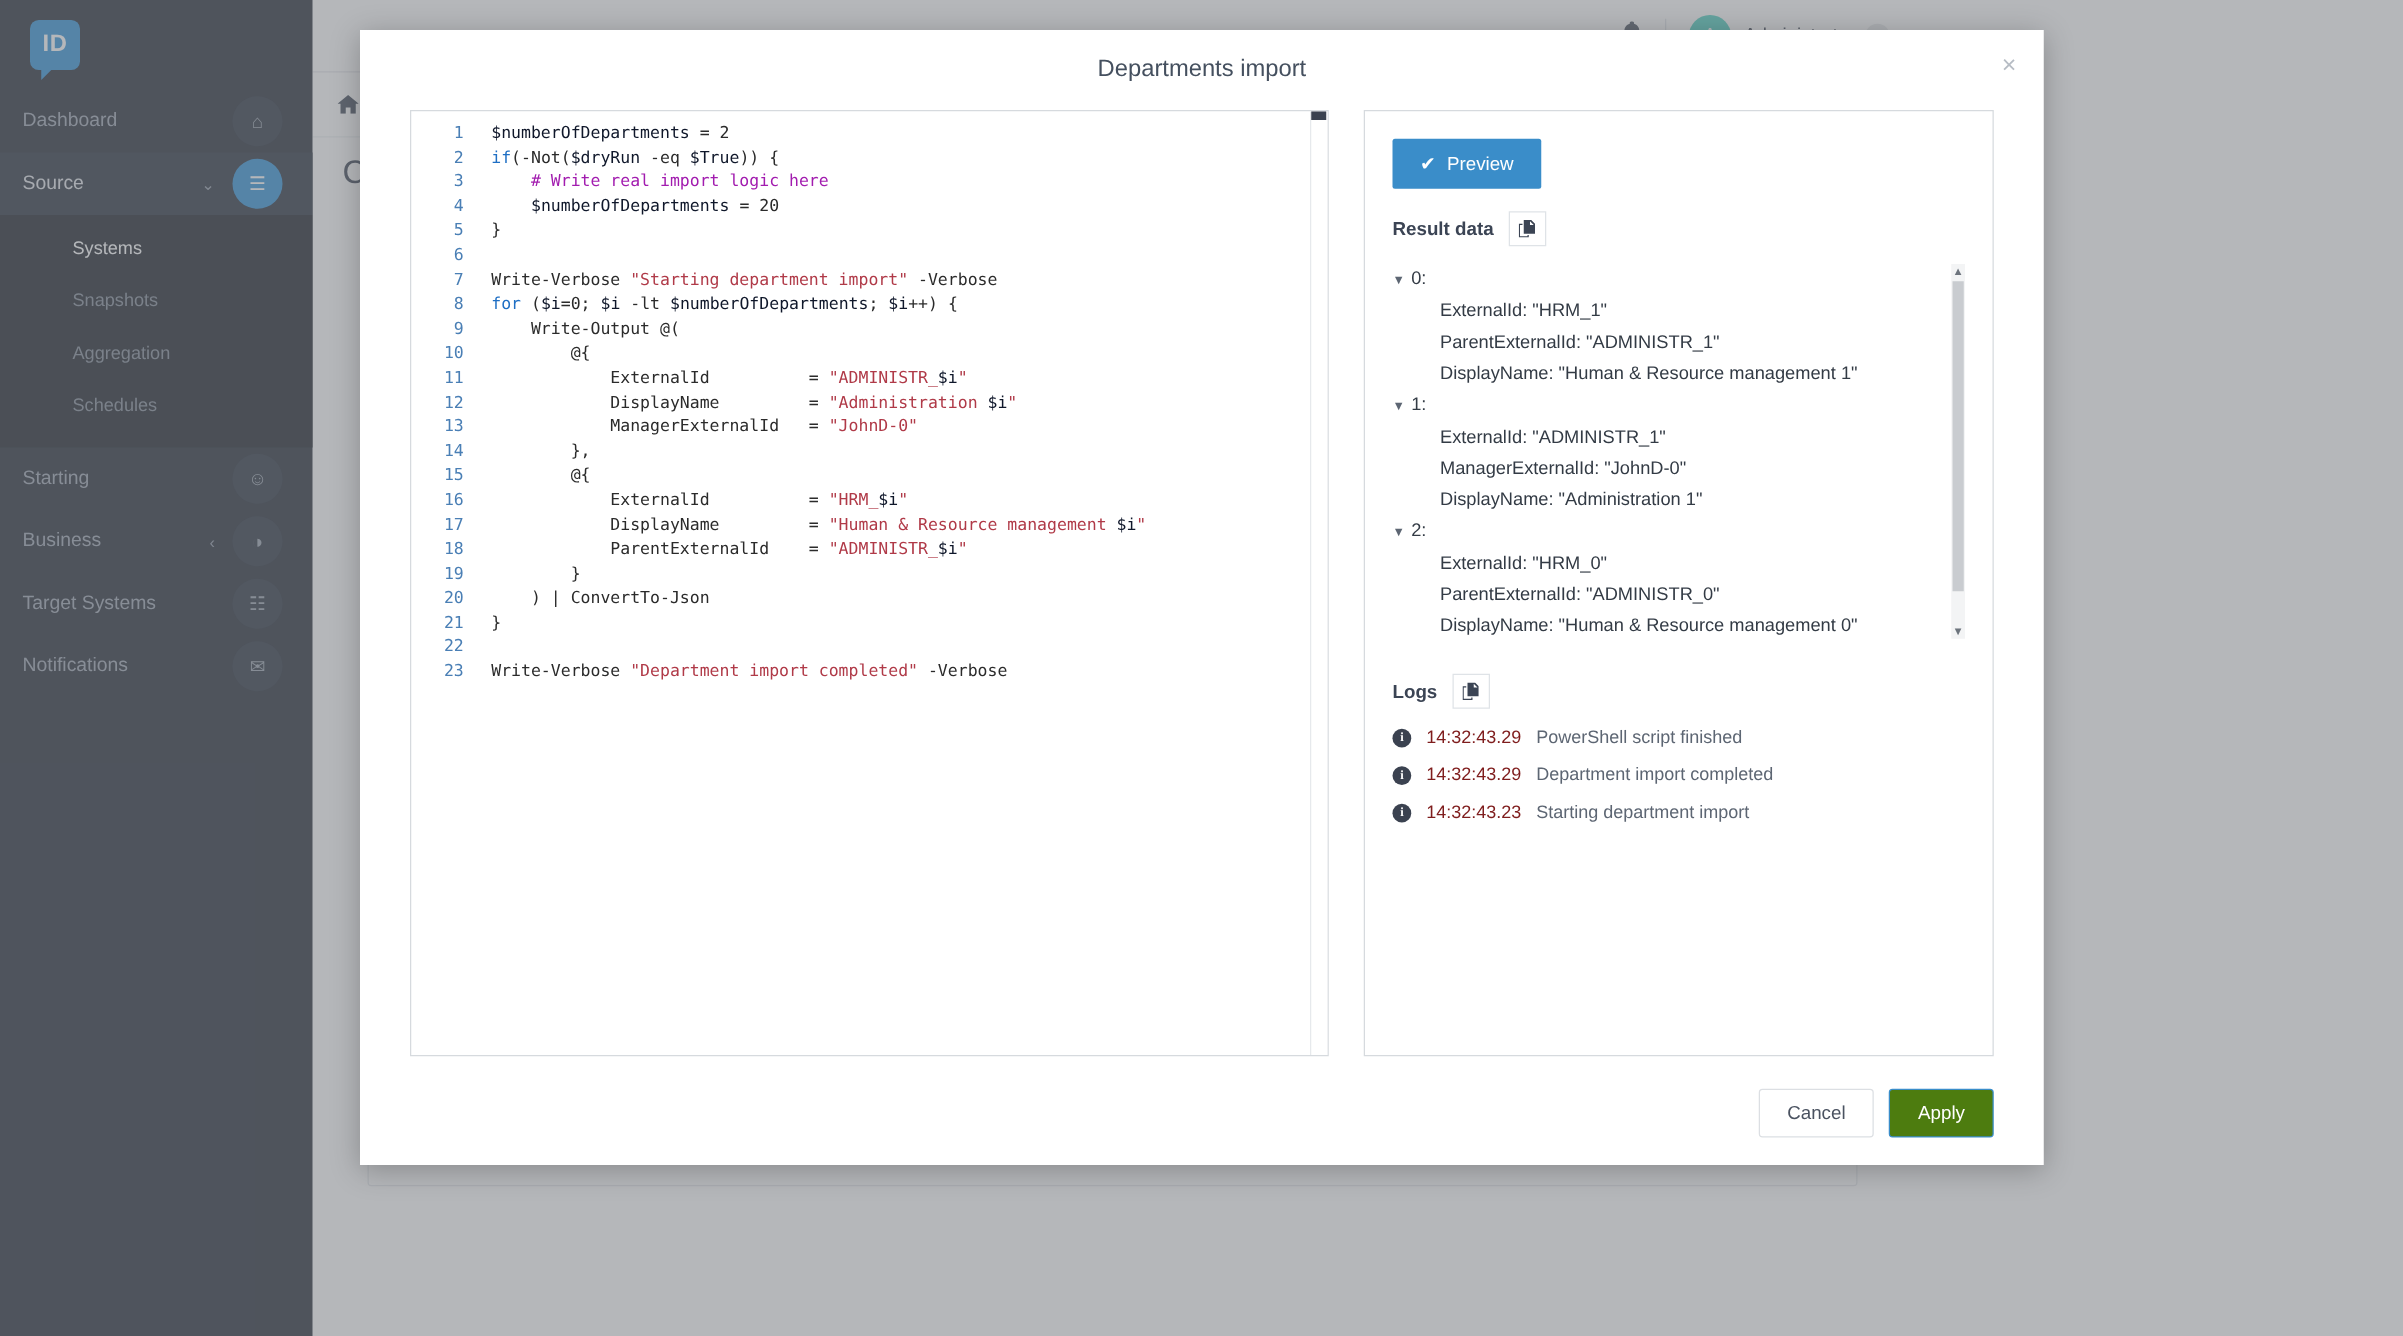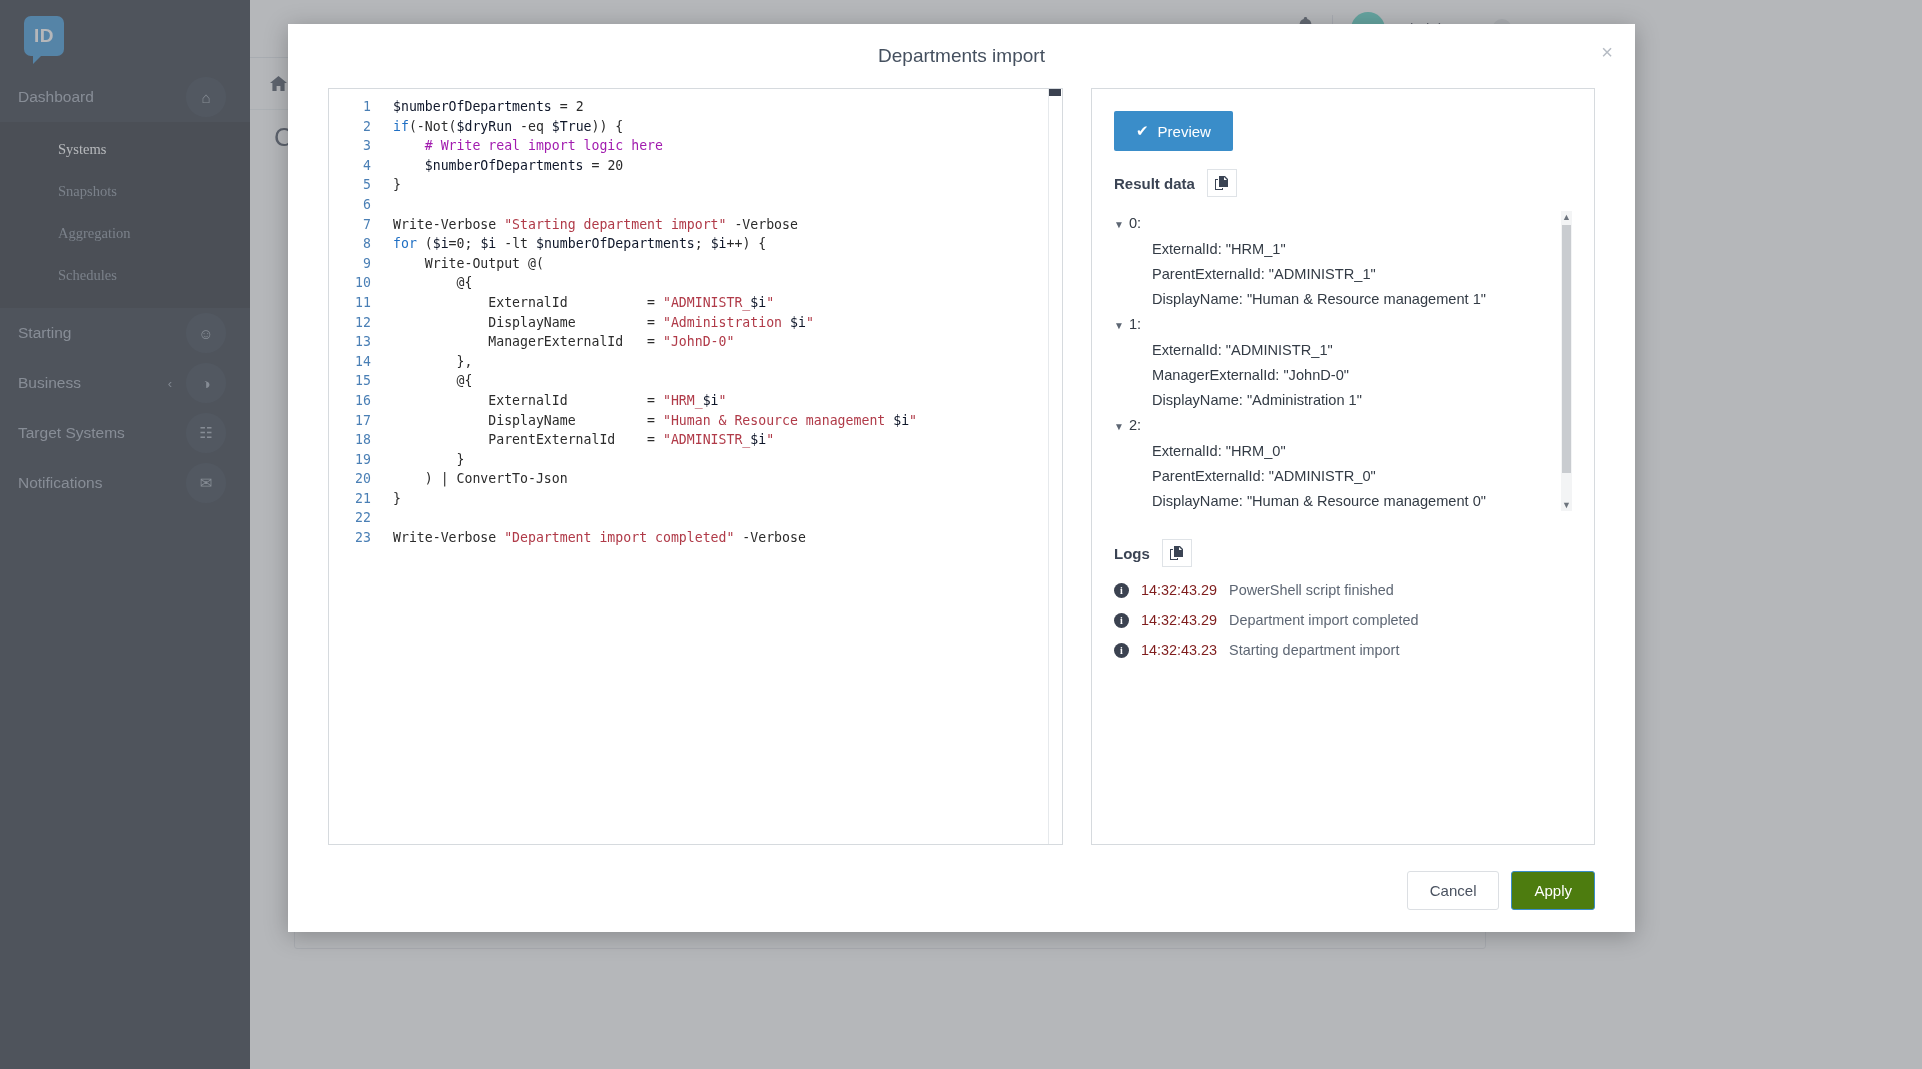--- a/index.html
+++ b/index.html
@@ -40,21 +40,21 @@
   .nav-circle {
     width: 40px; height: 40px; border-radius: 50%;
     background: #252e3b; color: #98a1ad;
     display: flex; align-items: center; justify-content: center; font-size: 15px;
     flex: 0 0 40px;
   }
   .nav-circle.active { background: #2c8fd6; color: #ffffff; }
   .subnav { background: #141a23; padding: 6px 0 12px 0; }
   .subnav-item {
     height: 42px; display: flex; align-items: center;
-    padding-left: 58px; font-size: 14.5px; color: #7e8794; cursor: pointer; font-family: Liberation Serif, serif;
+    padding-left: 58px; font-size: 14.5px; color: #7e8794; cursor: pointer;
   }
   .subnav-item.active { color: #ffffff; }
 
   
   #topbar {
     position: absolute; left: 250px; top: 0; right: 0; height: 58px;
     background: #ffffff; border-bottom: 1px solid #e3e6ea;
     display: flex; align-items: center; justify-content: flex-end;
     padding-right: 18px; z-index: 2;
   }
@@ -211,20 +211,25 @@
 <div id="root">
 
   <div id="sidebar">
     <div id="logo-area">
       <div class="logo-badge">ID</div>
     </div>
     <div id="nav-list">
         <div class="nav-item">
           <span class="nav-label">Dashboard</span>
           <span class="nav-circle">⌂</span>
+        </div>
+        <div class="nav-item open">
+          <span class="nav-label">Source</span>
+          <span class="nav-caret">⌄</span>
+          <span class="nav-circle active">☰</span>
         </div>
         <div class="subnav">
           <div class="subnav-item active">Systems</div>
           <div class="subnav-item">Snapshots</div>
           <div class="subnav-item">Aggregation</div>
           <div class="subnav-item">Schedules</div>
         </div>
         <div class="nav-item">
           <span class="nav-label">Starting</span>
           <span class="nav-circle">☺</span>

